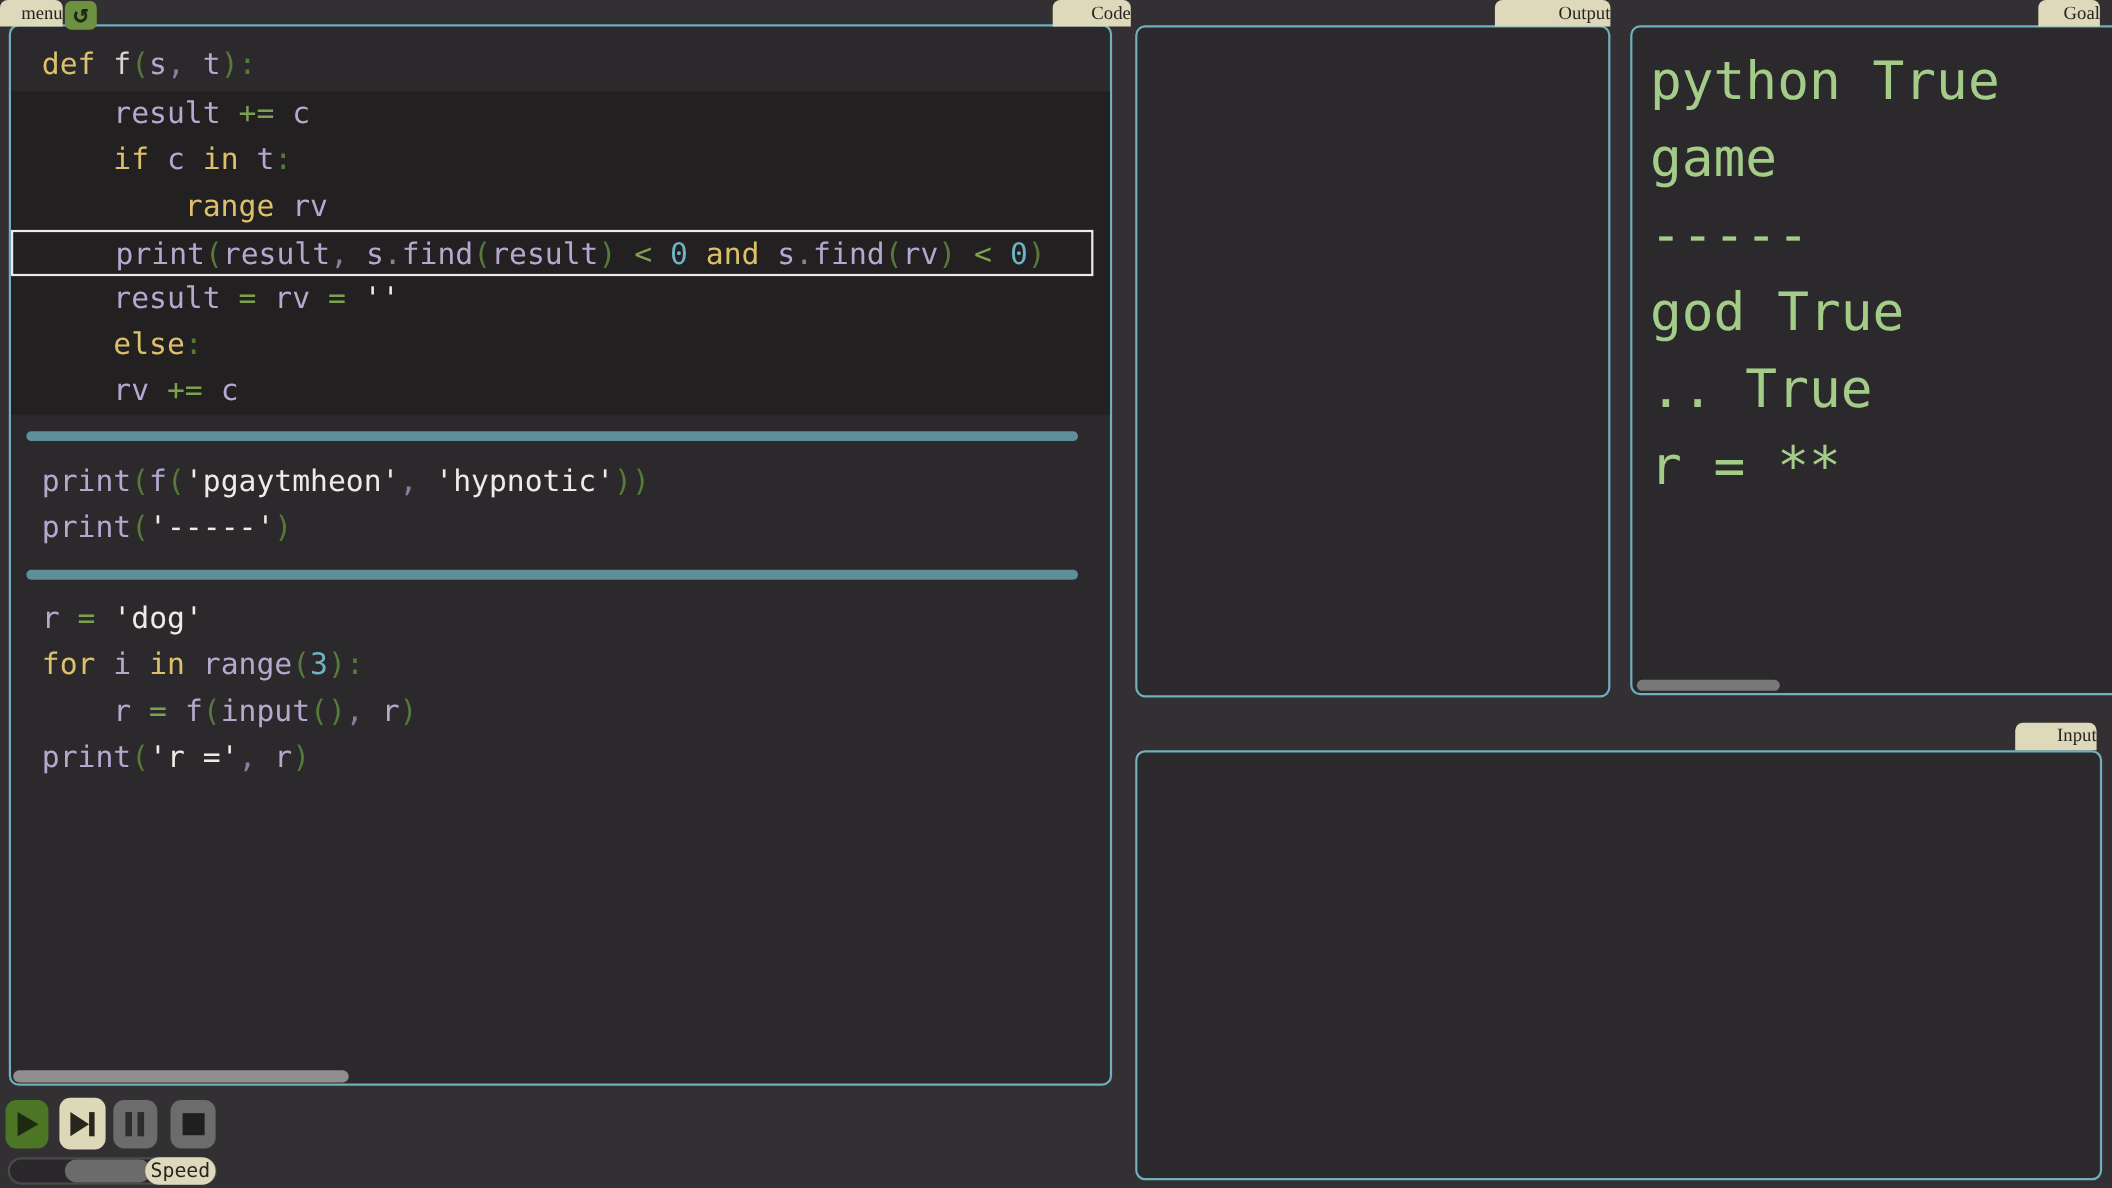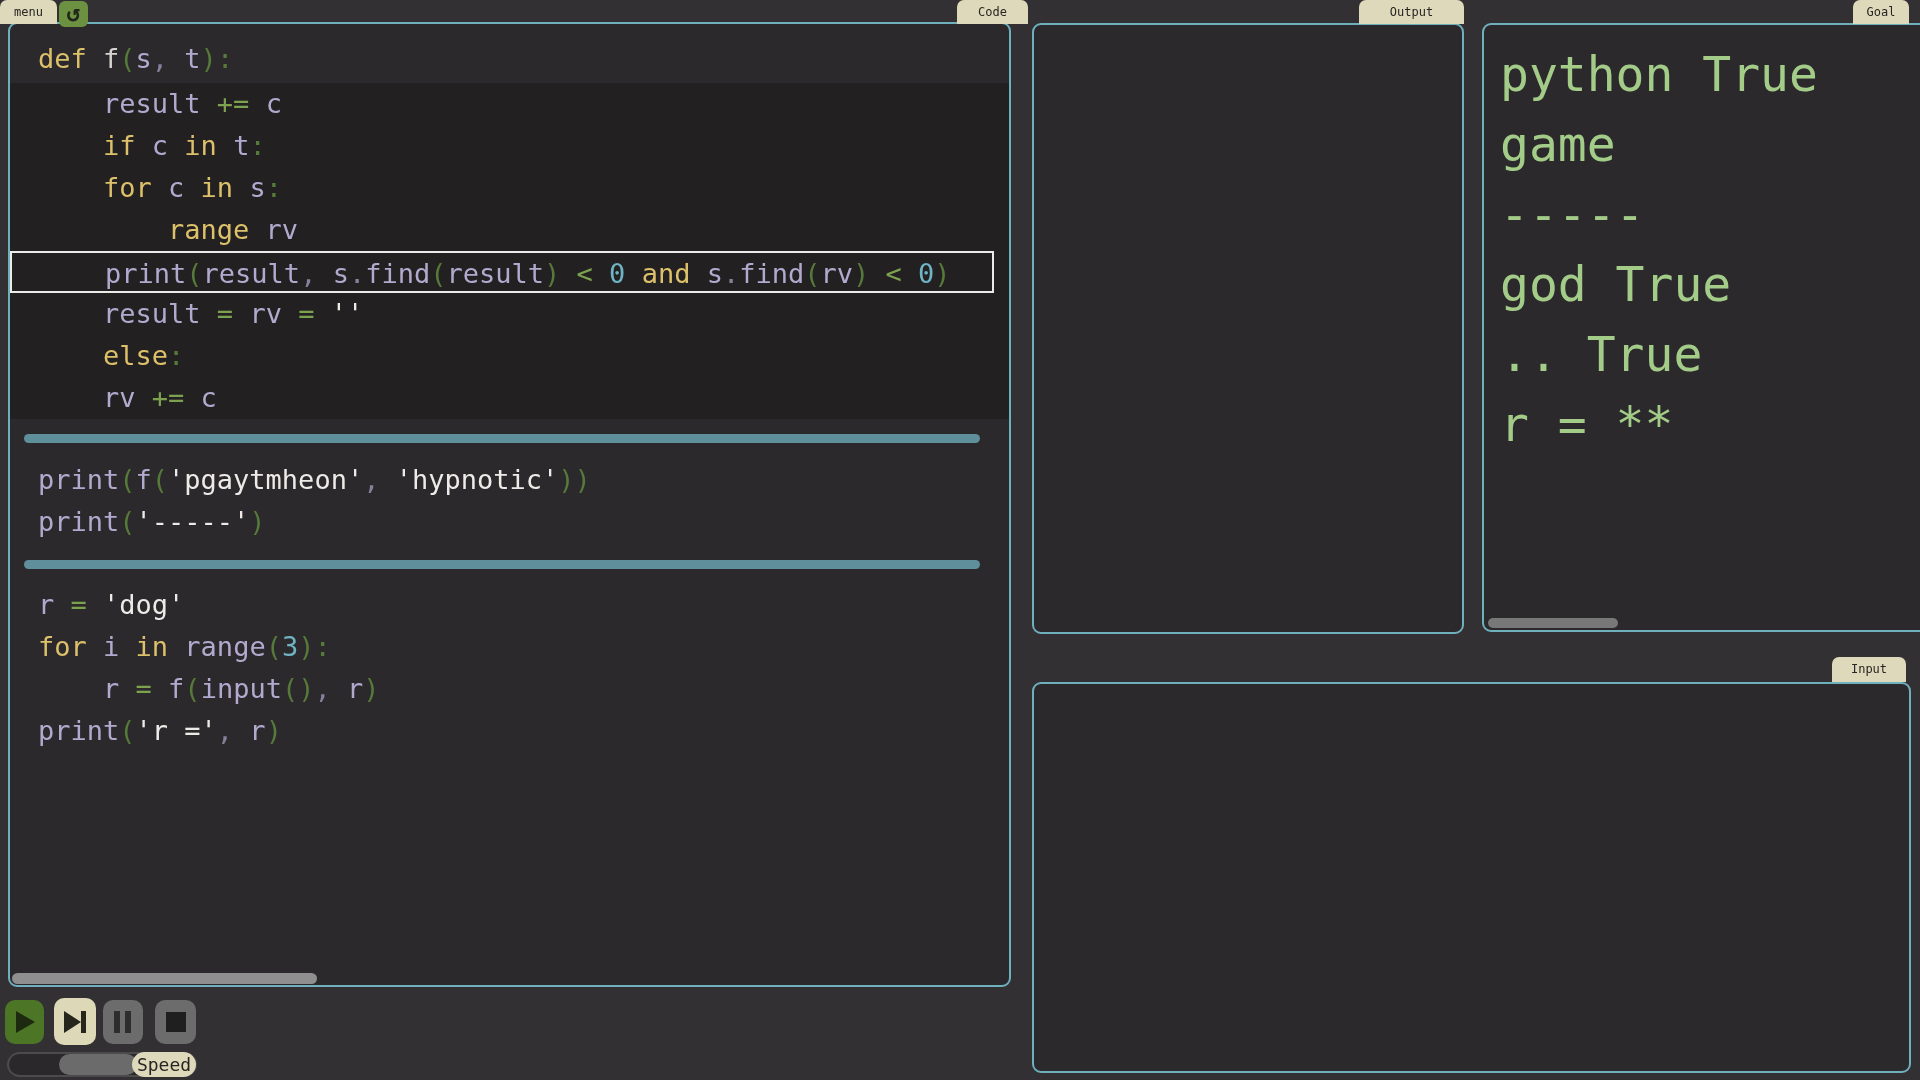--- a/index.html
+++ b/index.html
@@ -1,22 +1,22 @@
 <!DOCTYPE html>
 <html><head>
 <meta charset="utf-8">
 <style>
   * { margin:0; padding:0; box-sizing:border-box; }
   html,body { width:1920px; height:1080px; overflow:hidden; }
   body { background:#333033; font-family:"DejaVu Sans Mono", monospace; position:relative; }
 
   .panel { position:absolute; background:#2c292c; border:2px solid #6fb0bd; border-radius:9px; }
 
-  .tab { position:absolute; background:#ded9bb; color:#262522; font-size:12px;
-         line-height:24px; text-align:center; border-radius:7px 7px 0 0; z-index:5; }
+  .tab { position:absolute; background:#ded9bb; color:#262522; font-size:17px;
+         line-height:24px; text-align:right; border-radius:7px 7px 0 0; z-index:5;font-family:Liberation Serif, serif; }
 
   
   #code-panel { left:8px; top:22px; width:1003px; height:965px; }
   .code-line { height:42px; line-height:42px; font-size:27px; white-space:pre;
                padding-left:28px; color:#b2aace; }
   #code-top-line { margin-top:14px; }
   #code-block { background:#232022; margin-top:3px; }
   .hl-line { border:2px solid #ecebe9; width:984px; }
   .separator { height:9px; background:#5e8f9a; border-radius:5px; width:956px; margin-left:14px; }
   #sep-1 { margin-top:15px; margin-bottom:16px; }
@@ -87,21 +87,20 @@
 <div class="tab" id="output-tab">Output</div>
 <div class="tab" id="goal-tab">Goal</div>
 <div class="tab" id="input-tab">Input</div>
 
 <div class="panel" id="code-panel">
   <div class="code-line" id="code-top-line"><span class="tk-kw">def </span><span class="tk-dn">f</span><span class="tk-pa">(</span><span class="tk-id">s</span><span class="tk-pu">, </span><span class="tk-id">t</span><span class="tk-pa">)</span><span class="tk-pa">:</span></div>
 
   <div id="code-block">
     <div class="code-line"><span class="tk-ws">    </span><span class="tk-id">result</span><span class="tk-ws"> </span><span class="tk-op">+=</span><span class="tk-ws"> </span><span class="tk-id">c</span></div>
     <div class="code-line"><span class="tk-ws">    </span><span class="tk-kw">if</span><span class="tk-ws"> </span><span class="tk-id">c</span><span class="tk-ws"> </span><span class="tk-kw">in</span><span class="tk-ws"> </span><span class="tk-id">t</span><span class="tk-pa">:</span></div>
-    <div class="code-line"><span class="tk-ws">    </span><span class="tk-kw">for</span><span class="tk-ws"> </span><span class="tk-id">c</span><span class="tk-ws"> </span><span class="tk-kw">in</span><span class="tk-ws"> </span><span class="tk-id">s</span><span class="tk-pa">:</span></div>
     <div class="code-line"><span class="tk-ws">        </span><span class="tk-kw">range</span><span class="tk-ws"> </span><span class="tk-id">rv</span></div>
     <div class="code-line hl-line"><span class="tk-ws">    </span><span class="tk-id">print</span><span class="tk-pa">(</span><span class="tk-id">result</span><span class="tk-pu">,</span><span class="tk-ws"> </span><span class="tk-id">s</span><span class="tk-pu">.</span><span class="tk-id">find</span><span class="tk-pa">(</span><span class="tk-id">result</span><span class="tk-pa">)</span><span class="tk-ws"> </span><span class="tk-op">&lt;</span><span class="tk-ws"> </span><span class="tk-nu">0</span><span class="tk-ws"> </span><span class="tk-kw">and</span><span class="tk-ws"> </span><span class="tk-id">s</span><span class="tk-pu">.</span><span class="tk-id">find</span><span class="tk-pa">(</span><span class="tk-id">rv</span><span class="tk-pa">)</span><span class="tk-ws"> </span><span class="tk-op">&lt;</span><span class="tk-ws"> </span><span class="tk-nu">0</span><span class="tk-pa">)</span></div>
     <div class="code-line"><span class="tk-ws">    </span><span class="tk-id">result</span><span class="tk-ws"> </span><span class="tk-op">=</span><span class="tk-ws"> </span><span class="tk-id">rv</span><span class="tk-ws"> </span><span class="tk-op">=</span><span class="tk-ws"> </span><span class="tk-st">''</span></div>
     <div class="code-line"><span class="tk-ws">    </span><span class="tk-kw">else</span><span class="tk-pa">:</span></div>
     <div class="code-line"><span class="tk-ws">    </span><span class="tk-id">rv</span><span class="tk-ws"> </span><span class="tk-op">+=</span><span class="tk-ws"> </span><span class="tk-id">c</span></div>
   </div>
 
   <div class="separator" id="sep-1"></div>
 
   <div class="code-line"><span class="tk-id">print</span><span class="tk-pa">(</span><span class="tk-id">f</span><span class="tk-pa">(</span><span class="tk-st">'pgaytmheon'</span><span class="tk-pu">,</span><span class="tk-ws"> </span><span class="tk-st">'hypnotic'</span><span class="tk-pa">))</span></div>

